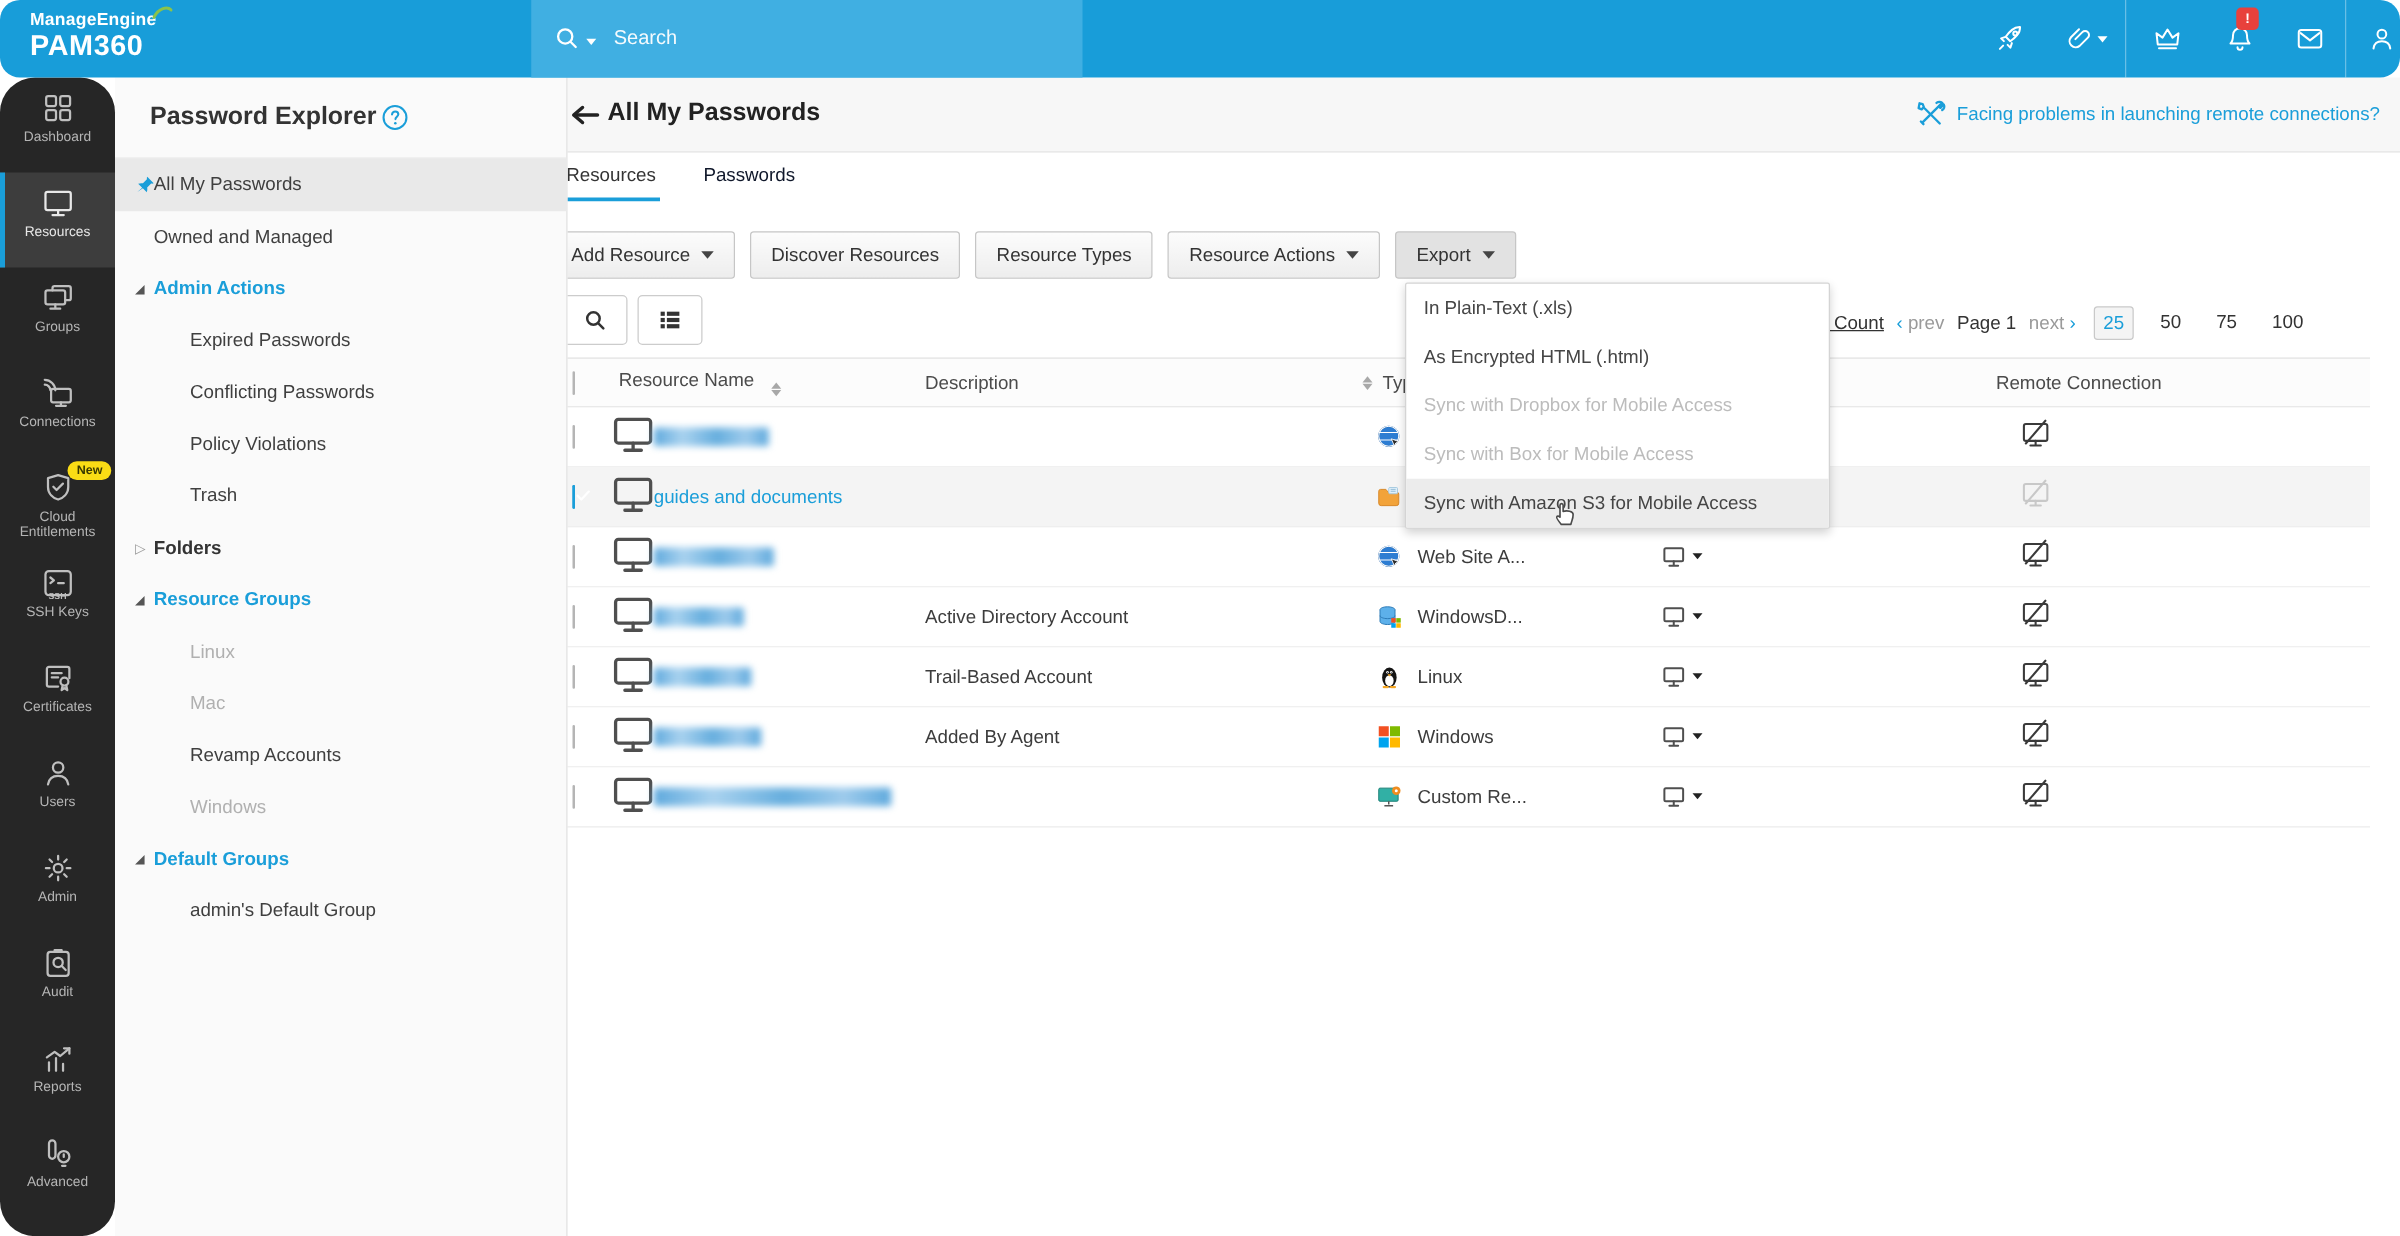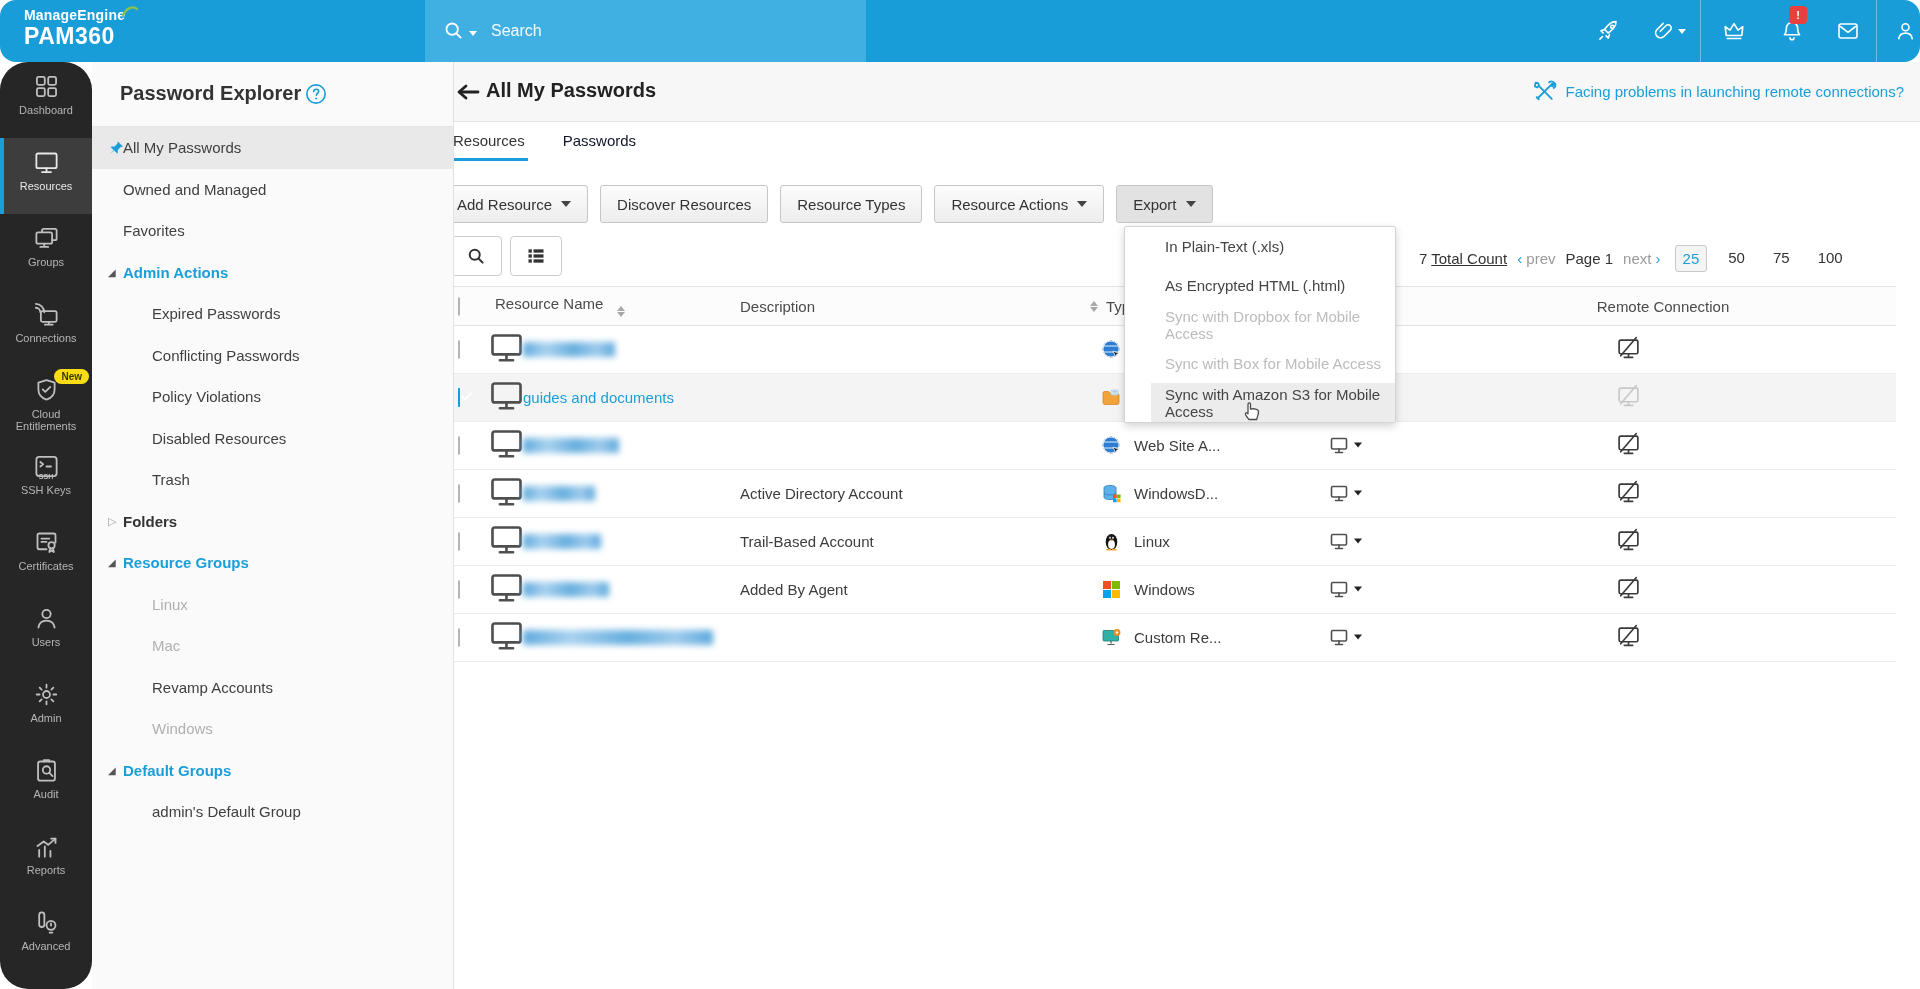--- a/index.html
+++ b/index.html
@@ -111,22 +111,22 @@
   .type-ico { width:19px; height:19px; flex:0 0 19px; }
   .acct { display:flex; align-items:flex-end; gap:3px; padding-left:10px; color:#4f4f4f; cursor:pointer; }
   .acct svg { width:20px; height:18px; }
   .acct .bcaret { border-top-color:#222; margin-bottom:7px; transform:scale(.8); }
   .remote { padding-left:186px; color:#3a3a3a; cursor:pointer; }
   .remote svg { width:25px; height:25px; }
   .remote.off { color:#c8c8c8; }
   #ghead .rc-head { text-align:center; }
 
   
-  #export-menu { position:absolute; left:1124px; top:226px; width:272px; background:#fff;
-    border:1px solid #d4d4d4; border-radius:2px; box-shadow:0 3px 8px rgba(0,0,0,.18); z-index:60;padding-left:26px; }
+  #export-menu { position:absolute; left:1124px; top:226px; width:340px; background:#fff;
+    border:1px solid #d4d4d4; border-radius:2px; box-shadow:0 3px 8px rgba(0,0,0,.18); z-index:60; }
   .menu-item { height:39px; display:flex; align-items:center; padding-left:14px; font-size:15px;
     color:#454545; cursor:pointer; }
   .menu-item.disabled { color:#bcbcbc; cursor:default; }
   .menu-item.hovered { background:#ececec; }
   #cursor { position:absolute; left:1240px; top:396px; width:24px; height:26px; z-index:70; }
 </style>
 </head>
 <body>
 
 <div id="topbar">
@@ -293,38 +293,32 @@
   <div id="exp-tree">
       <div class="exp-item selected">
         <span class="pin"><svg viewBox="0 0 18 18">
             <path d="M2 15.5l4.6-3.2 3.4 3.4c.4-1.2.6-2.7.3-4l3.4-3.4c.9.2 1.6.1 2.1-.3L10.4 2.6c-.4.5-.5 1.2-.3 2.1L6.7 8.1c-1.3-.3-2.8-.1-4 .3l3.4 3.4z" fill="#1a9ed9"></path>
           </svg></span>
         <span class="lbl">All My Passwords</span>
       </div>
       <div class="exp-item">
         <span class="lbl">Owned and Managed</span>
       </div>
-      <div class="exp-item">
-        <span class="lbl">Favorites</span>
-      </div>
       <div class="exp-item group">
         <span class="marker">◢</span>
         <span class="lbl">Admin Actions</span>
       </div>
       <div class="exp-item sub">
         <span class="lbl">Expired Passwords</span>
       </div>
       <div class="exp-item sub">
         <span class="lbl">Conflicting Passwords</span>
       </div>
       <div class="exp-item sub">
         <span class="lbl">Policy Violations</span>
-      </div>
-      <div class="exp-item sub">
-        <span class="lbl">Disabled Resources</span>
       </div>
       <div class="exp-item sub">
         <span class="lbl">Trash</span>
       </div>
       <div class="exp-item folder">
         <span class="marker closed">▷</span>
         <span class="lbl">Folders</span>
       </div>
       <div class="exp-item group">
         <span class="marker">◢</span>

